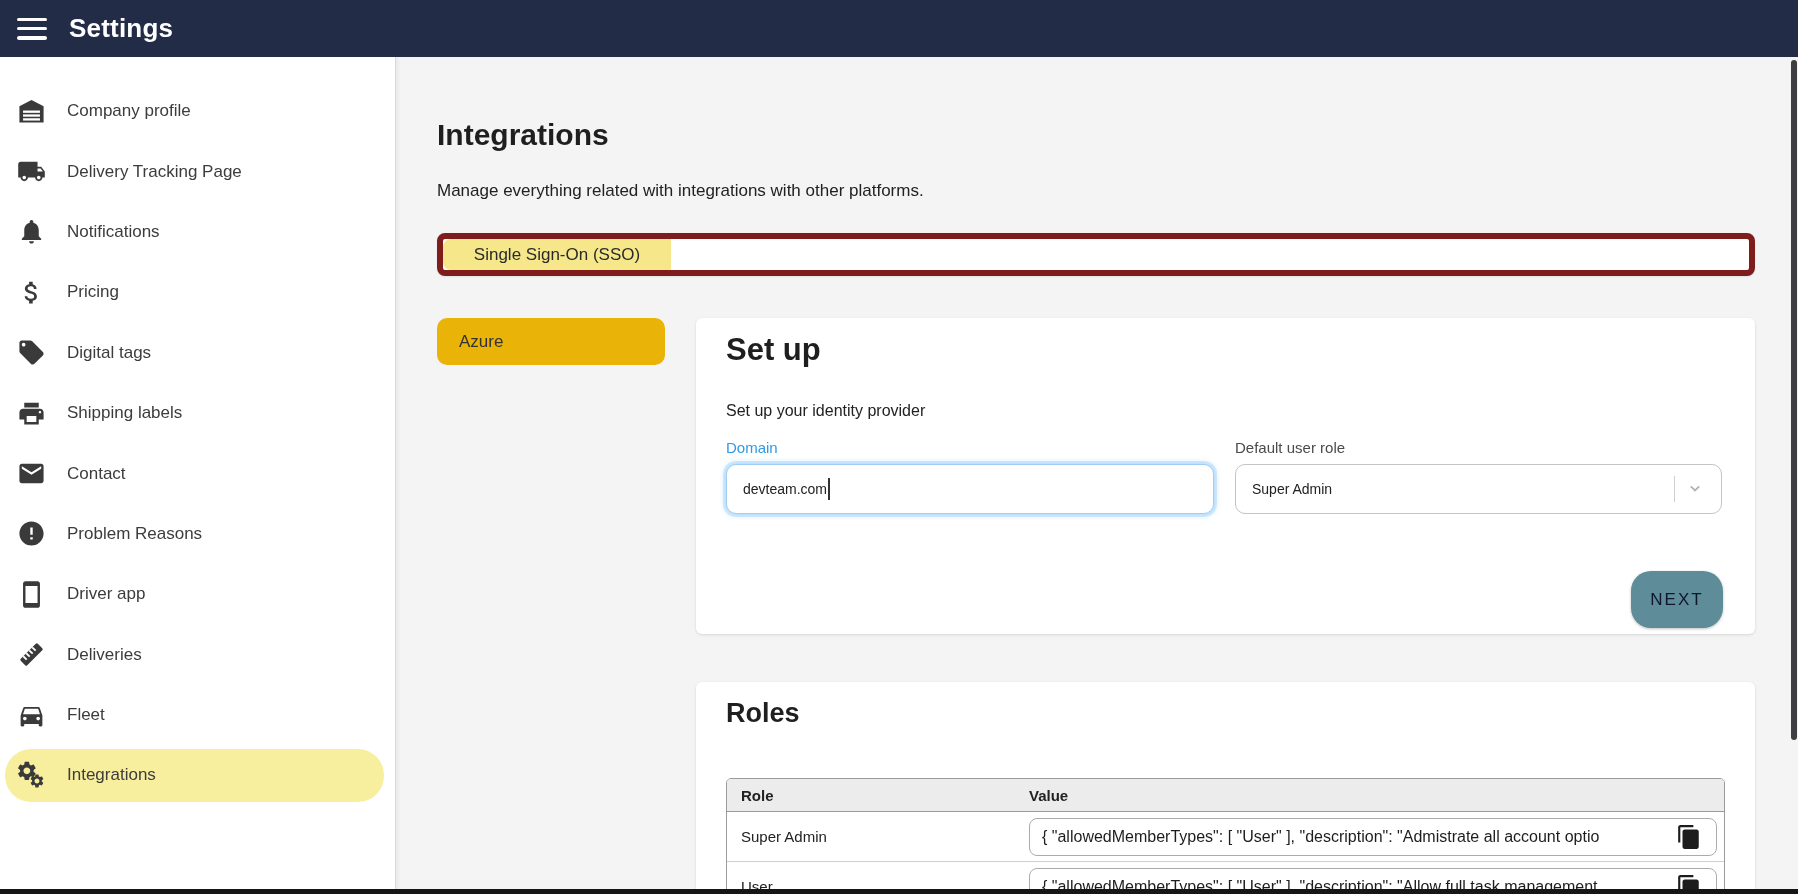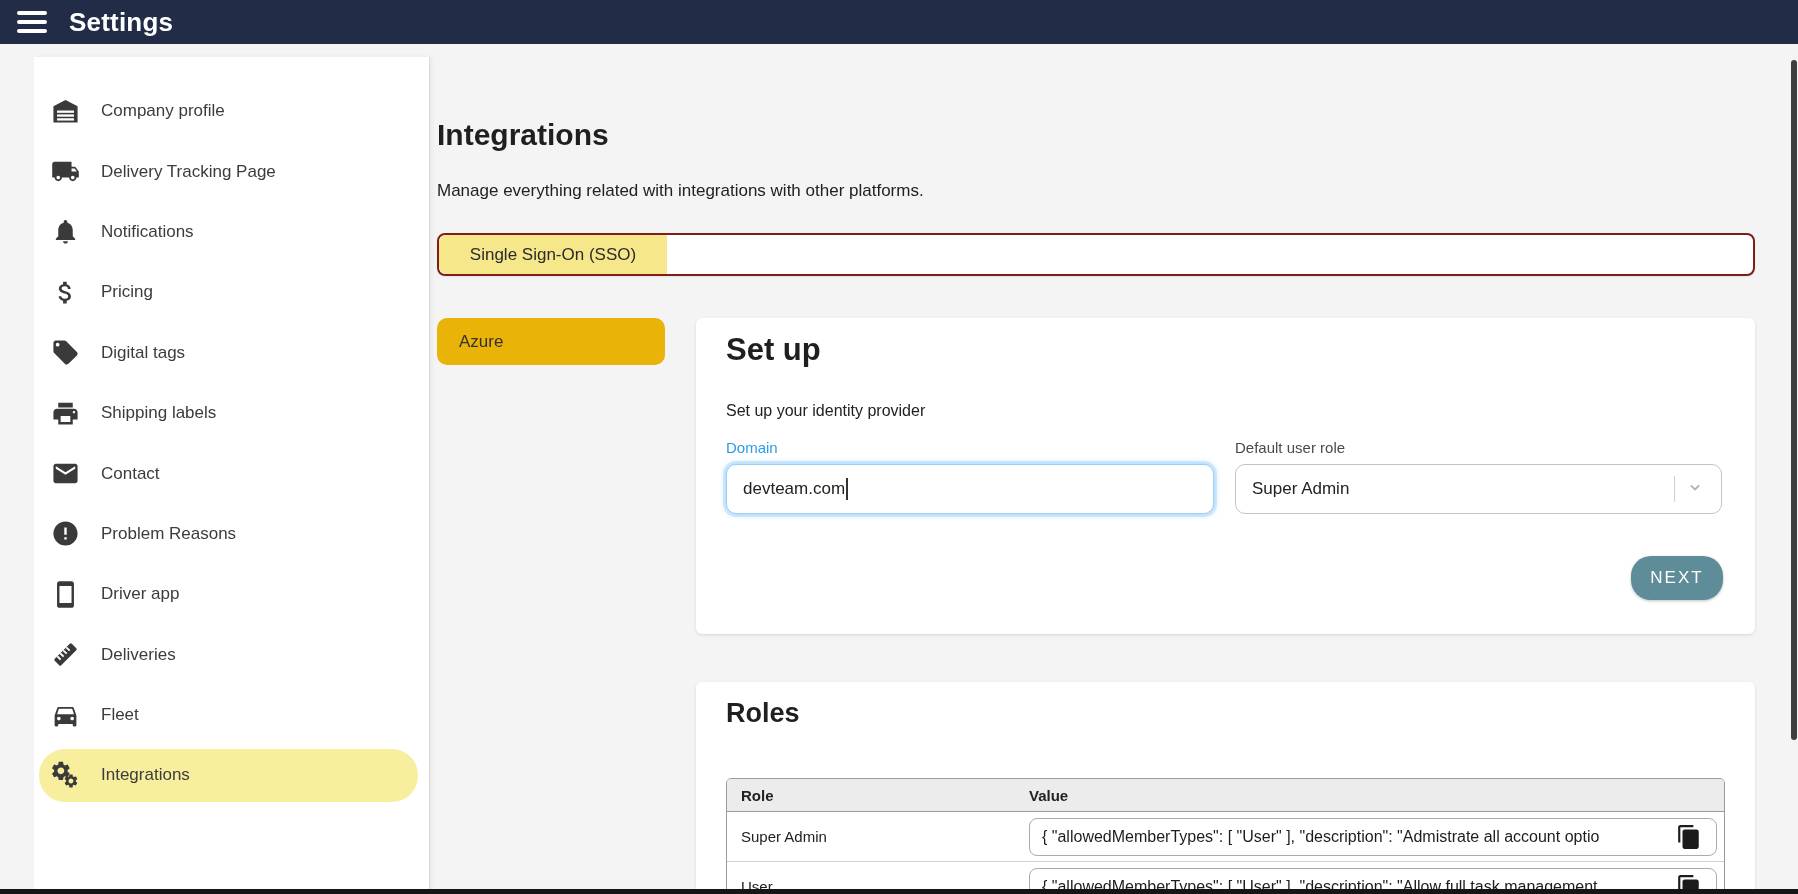--- a/index.html
+++ b/index.html
@@ -1,63 +1,63 @@
 <!DOCTYPE html>
 <html><head>
 <meta charset="utf-8">
 <style>
   * { margin:0; padding:0; box-sizing:border-box; }
   html,body { width:1798px; height:894px; }
   body { font-family:"Liberation Sans","DejaVu Sans",sans-serif; background:#f4f4f5; }
   #screen { position:relative; width:1798px; height:894px; overflow:hidden; background:#f4f4f5; }
 
   
-  .appbar { position:absolute; left:0; top:0; width:1798px; height:44px; background:#232c47; display:flex; align-items:center; z-index:30; }
+  .appbar { position:absolute; left:0; top:0; width:1798px; height:57px; background:#232c47; display:flex; align-items:center; z-index:30; }
   .hamburger { width:30px; height:22px; margin-left:17px; display:flex; flex-direction:column; justify-content:space-between; cursor:pointer; }
   .hamburger span { display:block; height:3.6px; width:30px; background:#fff; border-radius:2px; }
   .appbar-title { color:#fff; font-size:26px; font-weight:700; margin-left:22px; letter-spacing:.2px; }
 
   
-  .sidebar { position:absolute; left:0; top:57px; width:396px; height:837px; background:#ffffff; border-right:1px solid #d9d9d9; box-shadow:2px 0 4px rgba(0,0,0,.05); z-index:20;margin-left:34px; }
+  .sidebar { position:absolute; left:0; top:57px; width:396px; height:837px; background:#ffffff; border-right:1px solid #d9d9d9; box-shadow:2px 0 4px rgba(0,0,0,.05); z-index:20; }
   .side-list { position:absolute; top:24px; left:0; right:0; }
   .side-item { position:relative; height:60.4px; display:flex; align-items:center; padding-left:15px; cursor:pointer; }
   .side-item .icn { position:relative; width:32px; height:32px; display:flex; align-items:center; justify-content:center; z-index:2; }
   .side-item .icn svg { width:29px; height:29px; fill:#3a3a3a; }
   .side-item .lbl { position:relative; margin-left:20px; font-size:17px; color:#3c3c3c; z-index:2; }
   .side-item.active::before { content:""; position:absolute; left:5px; right:11px; top:4px; bottom:4px; background:#f8ef9e; border-radius:26px; z-index:1; }
 
   
   .page-title { position:absolute; left:437px; top:118px; font-size:30px; font-weight:700; color:#1f1f1f; }
   .page-subtitle { position:absolute; left:437px; top:181px; font-size:17px; color:#222;text-align:center; }
 
-  .tabbar { position:absolute; left:437px; top:233px; width:1318px; height:43px; background:#fff; border:2px solid #7f1d1d; border-radius:8px; box-shadow:0 1px 2px rgba(0,0,0,.07); z-index:5; }
+  .tabbar { position:absolute; left:437px; top:233px; width:1318px; height:43px; background:#fff; border:6px solid #7f1d1d; border-radius:8px; box-shadow:0 1px 2px rgba(0,0,0,.07); z-index:5; }
   .tab-active { position:absolute; left:0; top:0; width:228px; height:100%; background:#f6e88a; border-radius:8px 0 0 8px; display:flex; align-items:center; justify-content:center; font-size:17px; color:#2a2a2a; cursor:pointer; }
 
   .provider-btn { position:absolute; left:437px; top:318px; width:228px; height:47px; background:#eab308; border-radius:10px; display:flex; align-items:center; padding-left:22px; font-size:17px; color:#333; cursor:pointer; z-index:5; }
 
   .card { position:absolute; background:#fff; border-radius:6px; box-shadow:0 1px 3px rgba(0,0,0,.12); z-index:4; }
   .setup-card { left:696px; top:318px; width:1059px; height:316px; }
   .roles-card { left:696px; top:682px; width:1059px; height:260px; }
 
   .setup-title { position:absolute; left:30px; top:14px; font-size:31px; font-weight:700; color:#1f1f1f; }
   .setup-subtitle { position:absolute; left:30px; top:84px; font-size:16px; color:#222; }
 
   .field-label { position:absolute; top:121px; font-size:15px; }
   .lbl-domain { left:30px; color:#2e9be6; }
   .lbl-role { left:539px; color:#4a4a4a; }
 
-  .inputbox { position:absolute; top:146px; height:50px; background:#fff; border:1px solid #c4c4c4; border-radius:10px; display:flex; align-items:center; padding:0 16px; font-size:17px; color:#222; }
+  .inputbox { position:absolute; top:146px; height:50px; background:#fff; border:1px solid #c4c4c4; border-radius:10px; display:flex; align-items:center; padding:0 16px; font-size:14px; color:#222; }
   .domain-input { left:30px; width:488px; border:1px solid #9fcdf3; box-shadow:0 0 0 3px rgba(144,202,249,.35), 0 0 7px rgba(66,165,245,.45); cursor:text; }
   .caret { display:inline-block; width:1.5px; height:22px; background:#333; margin-left:1px; vertical-align:middle; }
   .role-select { left:539px; width:487px; cursor:pointer; }
   .role-select .sel-value { flex:1; }
   .sel-divider { width:1px; height:26px; background:#cfcfcf; margin-right:10px; }
   .chev svg { width:20px; height:20px; stroke:#b3b3b3; fill:none; stroke-width:2.2; }
 
-  .next-btn { position:absolute; left:935px; top:238px; width:92px; height:44px; background:#5e8c98; border:none; border-radius:20px; color:#ffffff; font-size:17px; letter-spacing:2px; font-family:inherit; display:flex; align-items:center; justify-content:center; box-shadow:0 1px 3px rgba(0,0,0,.25); cursor:pointer; }
+  .next-btn { position:absolute; left:935px; top:253px; width:92px; height:57px; background:#5e8c98; border:none; border-radius:20px; color:#0f172a; font-size:17px; letter-spacing:2px; font-family:inherit; display:flex; align-items:center; justify-content:center; box-shadow:0 1px 3px rgba(0,0,0,.25); cursor:pointer; }
 
   .roles-title { position:absolute; left:30px; top:16px; font-size:27px; font-weight:700; color:#1f1f1f; }
 
   .roles-table { position:absolute; left:30px; top:96px; width:999px; border:1px solid #9b9b9b; border-radius:5px 5px 0 0; background:#fff; overflow:hidden; }
   .thead { display:flex; height:33px; background:#ececec; border-bottom:1px solid #9b9b9b; align-items:center; }
   .th { font-size:15px; font-weight:700; color:#222; }
   .th-role { padding-left:14px; width:302px; }
   .trow { display:flex; height:50px; align-items:center; border-bottom:1px solid #cfcfcf; background:#fff; }
   .td-role { padding-left:14px; width:302px; font-size:15px; color:#222; }
   .val-field { position:relative; width:688px; height:38px; border:1px solid #ababab; border-radius:8px; display:flex; align-items:center; padding:0 44px 0 12px; overflow:hidden; cursor:text; }

